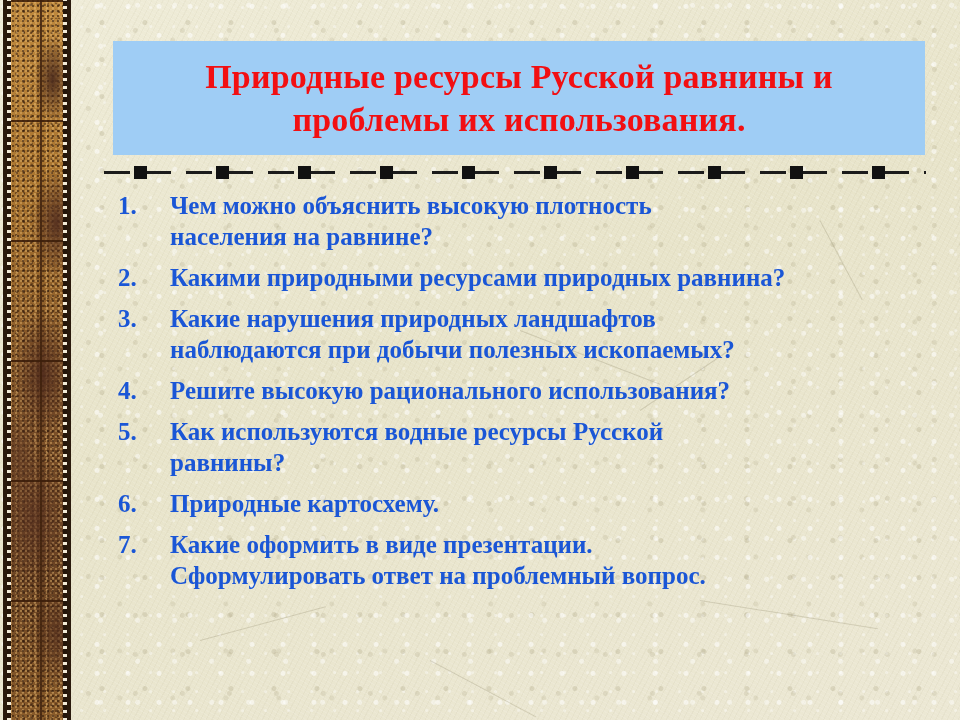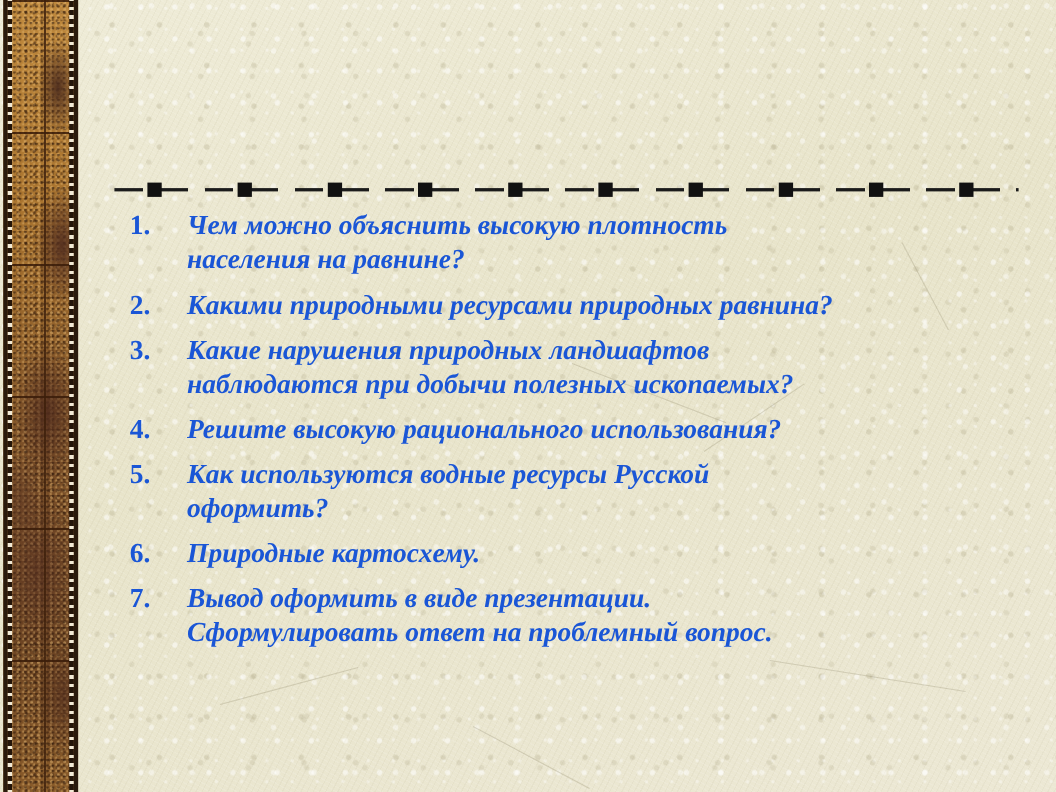--- a/index.html
+++ b/index.html
@@ -173,40 +173,43 @@
     box-sizing: border-box;
   }
   .qtext {
     flex: 1 1 auto;
     color: #1a56d6;
     font-family: "Liberation Serif", "DejaVu Serif", serif;
     font-weight: bold;
     font-size: 25px;
     line-height: 31px;
     white-space: pre-line;
-    font-style: italic;
   }
 </style>
 </head>
 <body>
 
 <div class="slide">
 
   <div class="crack" style="left:520px; top:330px; width:150px; height:1px; transform: rotate(21deg);"></div>
   <div class="crack" style="left:640px; top:410px; width:110px; height:1px; transform: rotate(-34deg);"></div>
   <div class="crack" style="left:700px; top:600px; width:180px; height:1px; transform: rotate(9deg);"></div>
   <div class="crack" style="left:200px; top:640px; width:130px; height:1px; transform: rotate(-15deg);"></div>
   <div class="crack" style="left:820px; top:220px; width:90px; height:1px; transform: rotate(62deg);"></div>
   <div class="crack" style="left:430px; top:660px; width:120px; height:1px; transform: rotate(28deg);"></div>
 
   <div class="left-strip">
     <div class="strip-notch l"></div>
     <div class="strip-notch r"></div>
   </div>
 
+  <div class="title-banner">
+    <h1 class="title-text">Природные ресурсы Русской равнины и
+проблемы их использования.</h1>
+  </div>
 
   <div class="divider">
     <div class="rule"></div>
     <div class="sq" style="left:30px;"></div>
     <div class="sq" style="left:112px;"></div>
     <div class="sq" style="left:194px;"></div>
     <div class="sq" style="left:276px;"></div>
     <div class="sq" style="left:358px;"></div>
     <div class="sq" style="left:440px;"></div>
     <div class="sq" style="left:522px;"></div>
@@ -230,26 +233,26 @@
       <span class="qtext">Какие нарушения природных ландшафтов
 наблюдаются при добычи полезных ископаемых?</span>
     </li>
     <li class="qitem">
       <span class="qnum">4.</span>
       <span class="qtext">Решите высокую рационального использования?</span>
     </li>
     <li class="qitem">
       <span class="qnum">5.</span>
       <span class="qtext">Как используются водные ресурсы Русской
-оформить?</span>
+равнины?</span>
     </li>
     <li class="qitem">
       <span class="qnum">6.</span>
       <span class="qtext">Природные картосхему.</span>
     </li>
     <li class="qitem">
       <span class="qnum">7.</span>
-      <span class="qtext"> Вывод оформить в виде презентации.
+      <span class="qtext"> Какие оформить в виде презентации.
 Сформулировать ответ на проблемный вопрос.</span>
     </li>
   </ol>
 
 </div>
 
 </body></html>

